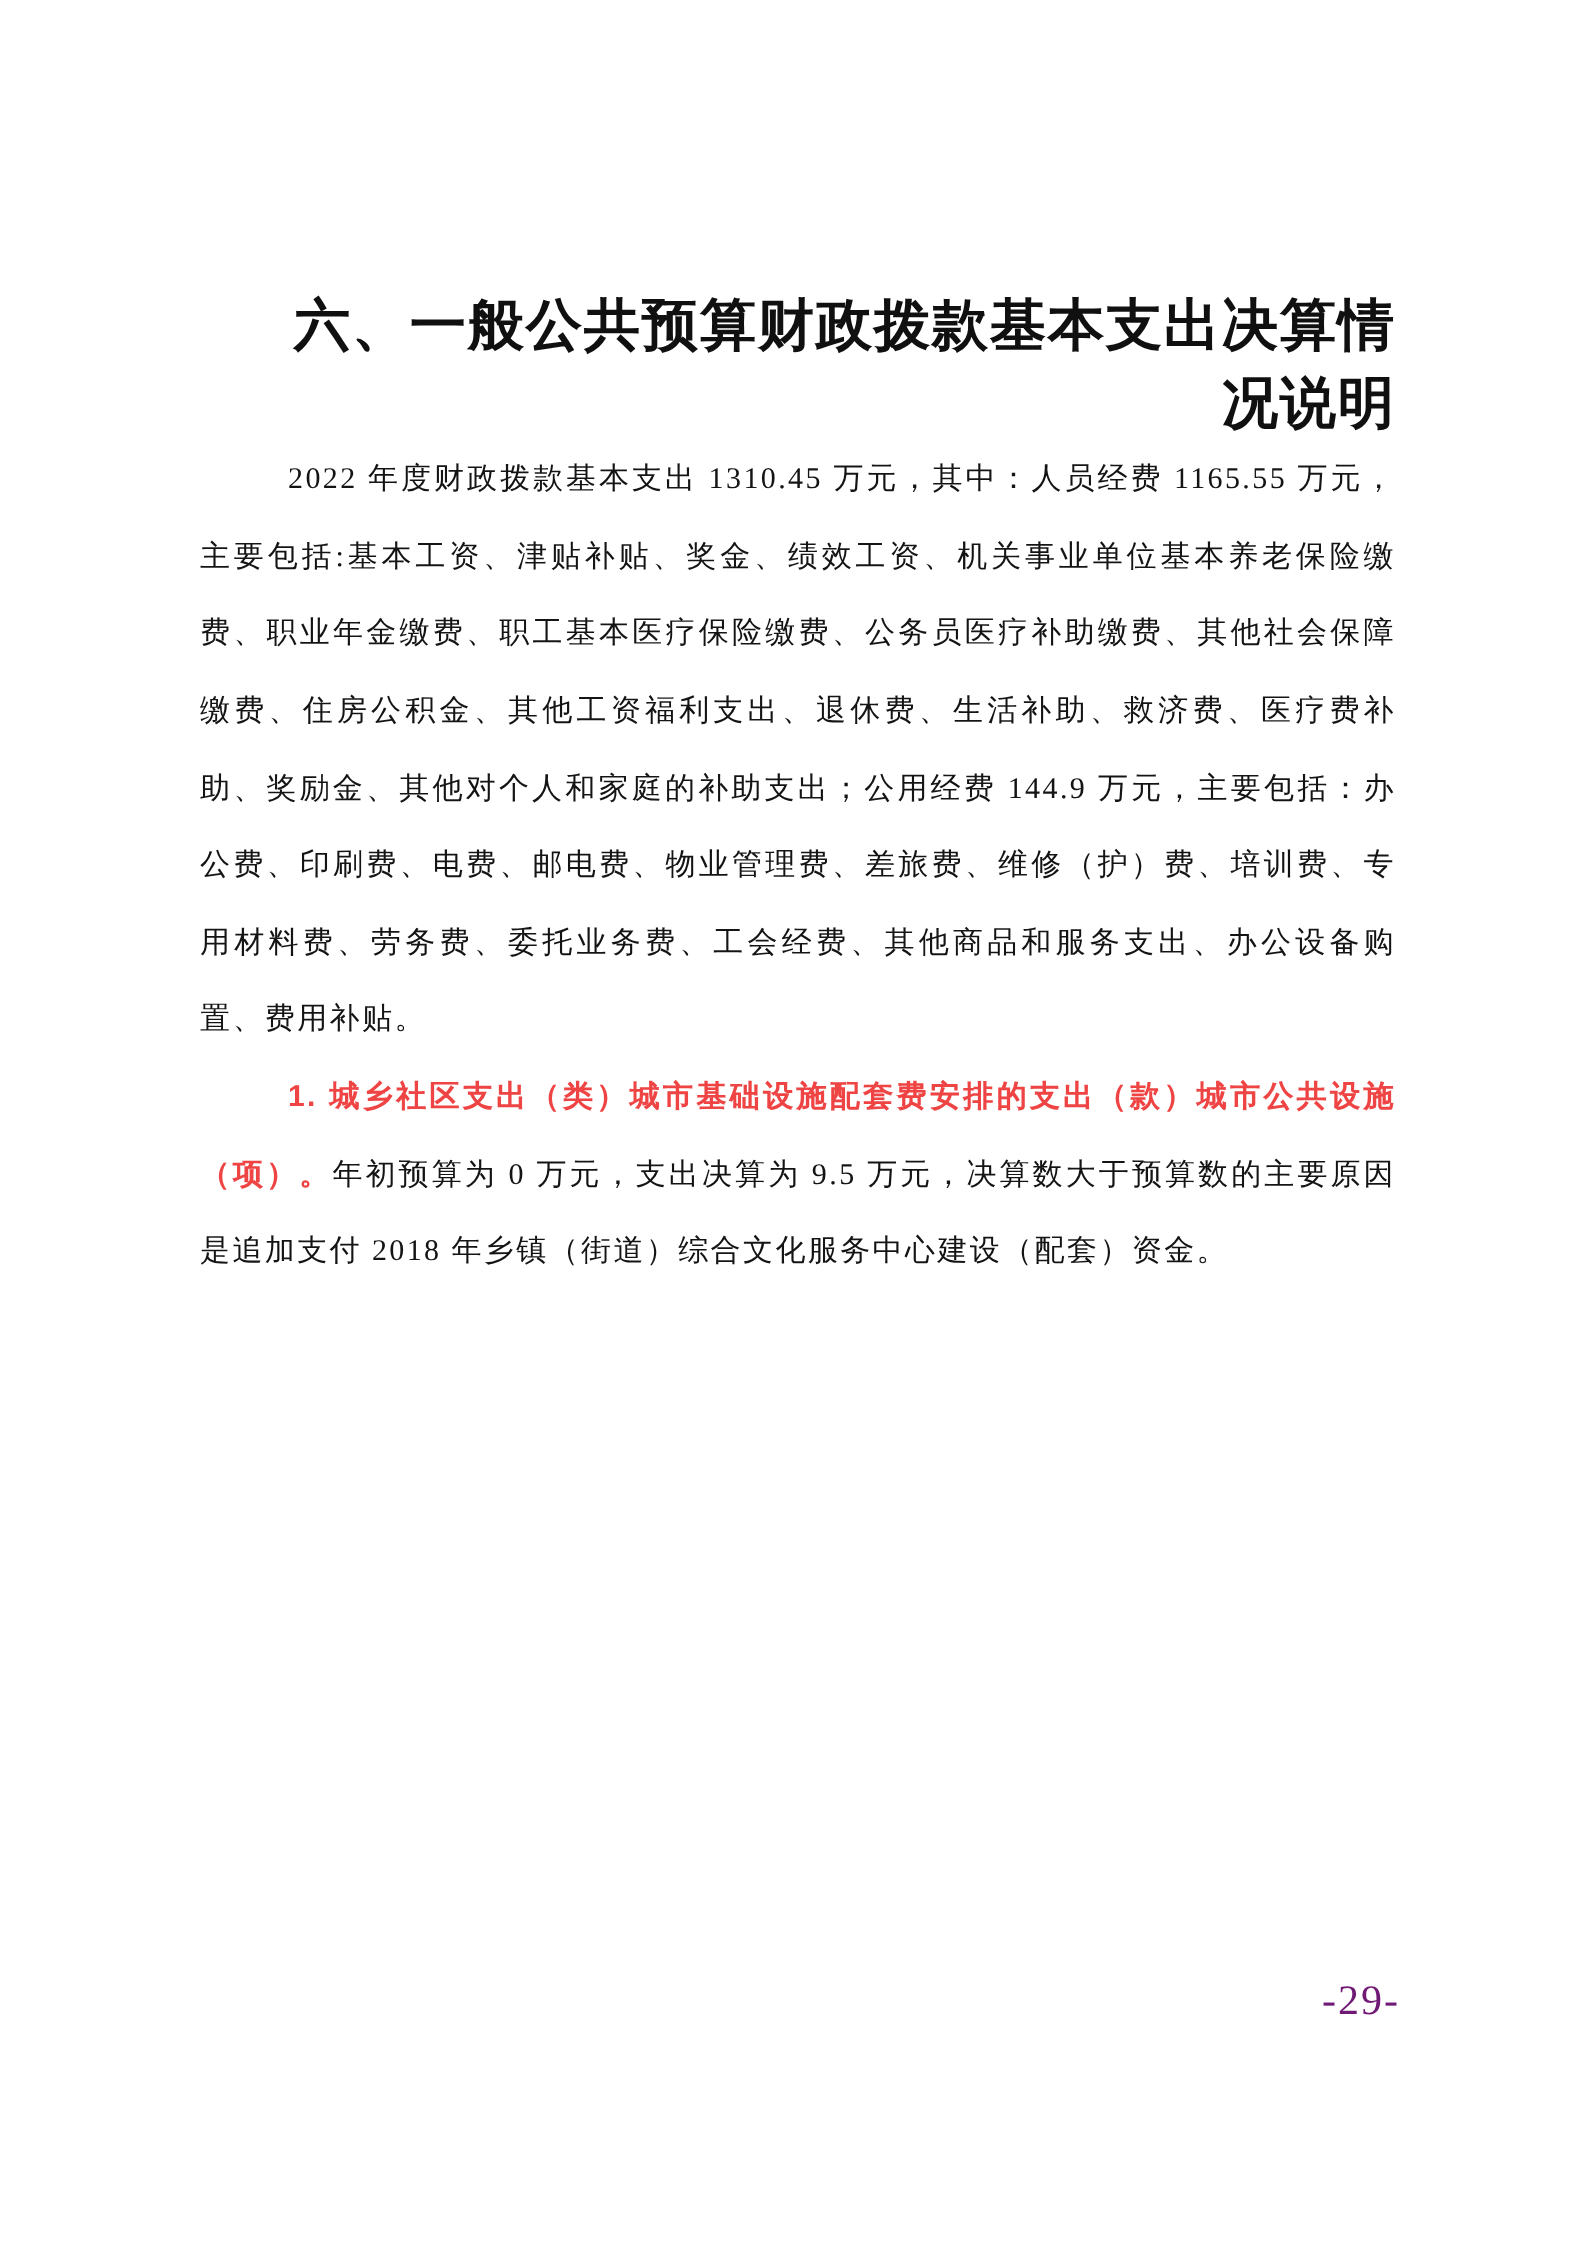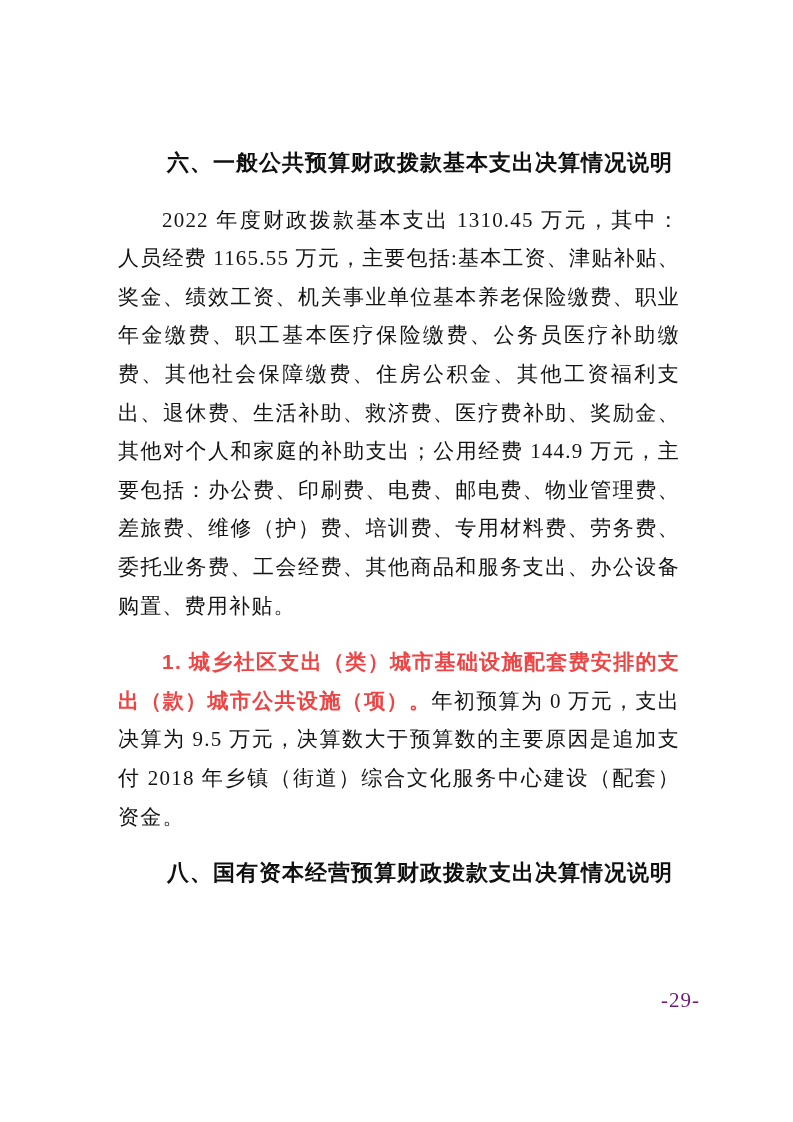--- a/index.html
+++ b/index.html
@@ -18,31 +18,31 @@
     position: absolute;
     left: 100px;
     top: 144px;
     width: 598px;
     color: #141414;
   }
   .section-heading {
     margin: 0;
     font-family: "Liberation Sans", "DejaVu Sans", sans-serif;
     font-weight: 700;
-    font-size: 22px;
+    font-size: 28px;
     line-height: 38.6px;
     text-indent: 42px;
     letter-spacing: 1px;
     color: #101010;
-    text-align: center;
+    text-align: right;
   }
   .body-para {
-    margin: 18px;
+    margin: 0;
     font-family: "Liberation Serif", "DejaVu Serif", serif;
-    font-size: 21px;
+    font-size: 15px;
     line-height: 38.6px;
     text-indent: 44px;
     letter-spacing: 1.2px;
     text-align: justify;
     text-justify: inter-character;
     color: #141414;
     word-break: break-all;
   }
   .bold-lead {
     font-family: "Liberation Sans", "DejaVu Sans", sans-serif;
@@ -66,19 +66,18 @@
   <div class="content">
 
     <h2 class="section-heading">六、一般公共预算财政拨款基本支出决算情况说明</h2>
 
     <p class="body-para">2022 年度财政拨款基本支出 1310.45 万元，其中：人员经费 1165.55 万元，主要包括:基本工资、津贴补贴、奖金、绩效工资、机关事业单位基本养老保险缴费、职业年金缴费、职工基本医疗保险缴费、公务员医疗补助缴费、其他社会保障缴费、住房公积金、其他工资福利支出、退休费、生活补助、救济费、医疗费补助、奖励金、其他对个人和家庭的补助支出；公用经费 144.9 万元，主要包括：办公费、印刷费、电费、邮电费、物业管理费、差旅费、维修（护）费、培训费、专用材料费、劳务费、委托业务费、工会经费、其他商品和服务支出、办公设备购置、费用补贴。</p>
 
 
 
     <p class="body-para"><span class="bold-lead">1. 城乡社区支出（类）城市基础设施配套费安排的支出（款）城市公共设施（项）。</span><span>年初预算为 0 万元，支出决算为 9.5 万元，决算数大于预算数的主要原因是追加支付 2018 年乡镇（街道）综合文化服务中心建设（配套）资金。</span></p>
 
-    <h2 class="section-heading">八、国有资本经营预算财政拨款支出决算情况说明</h2>
 
 
   </div>
 
   <div class="page-number">-29-</div>
 </div>
 
 </body></html>

